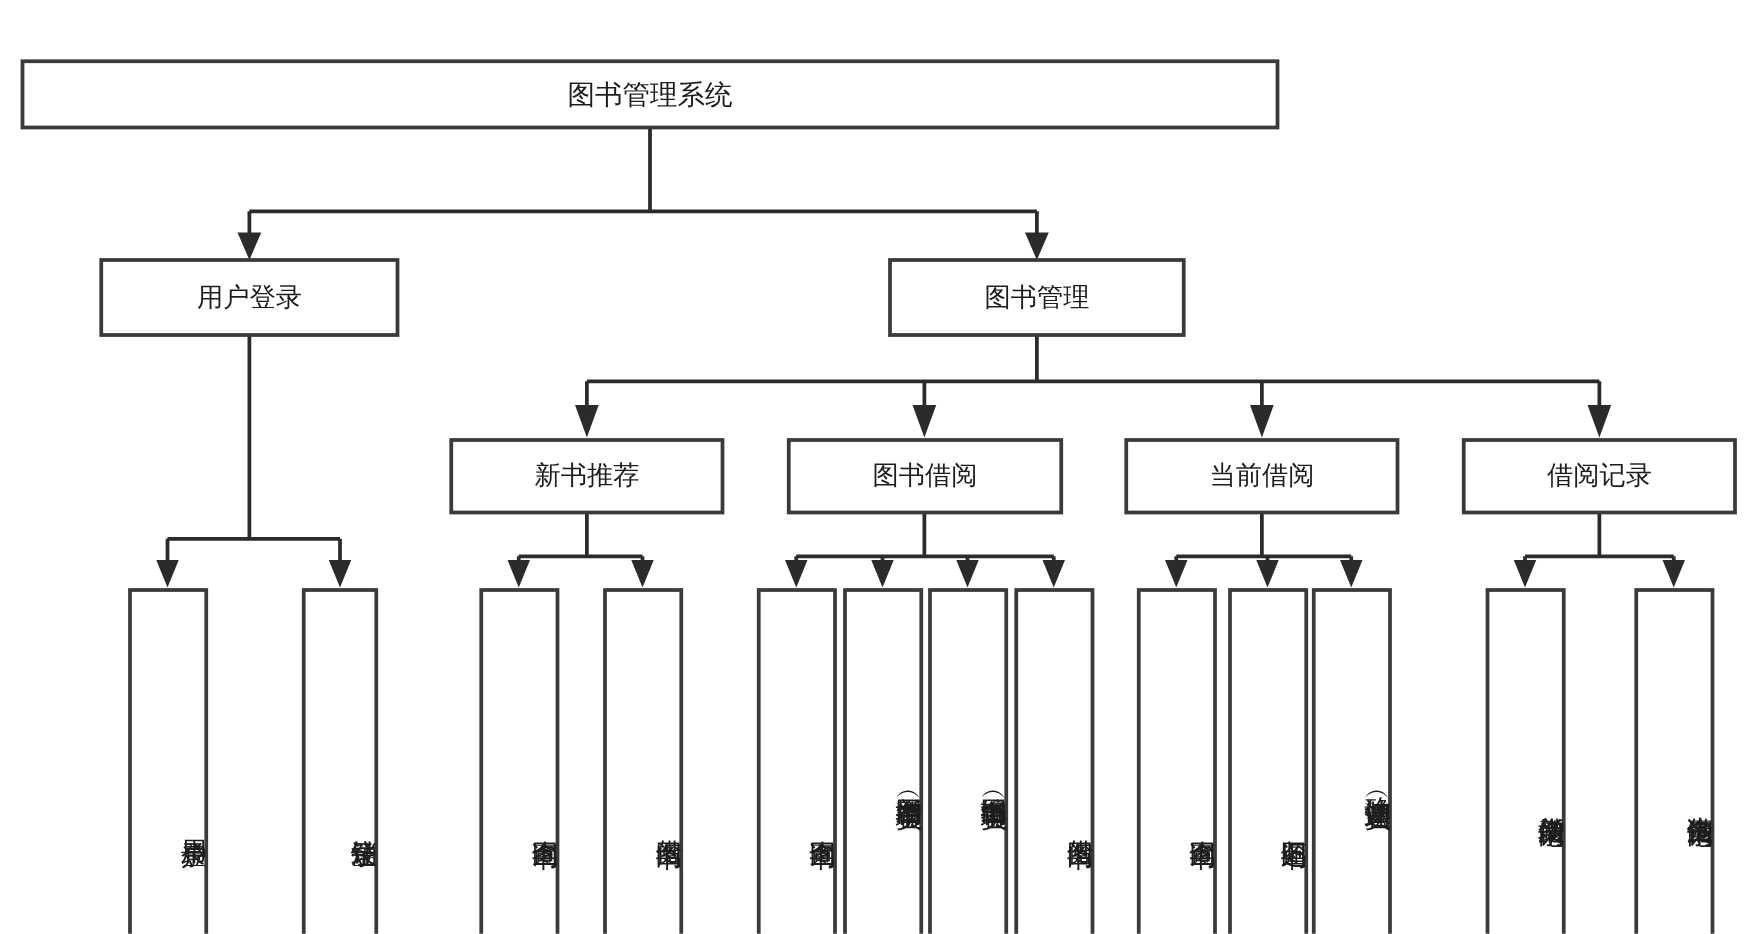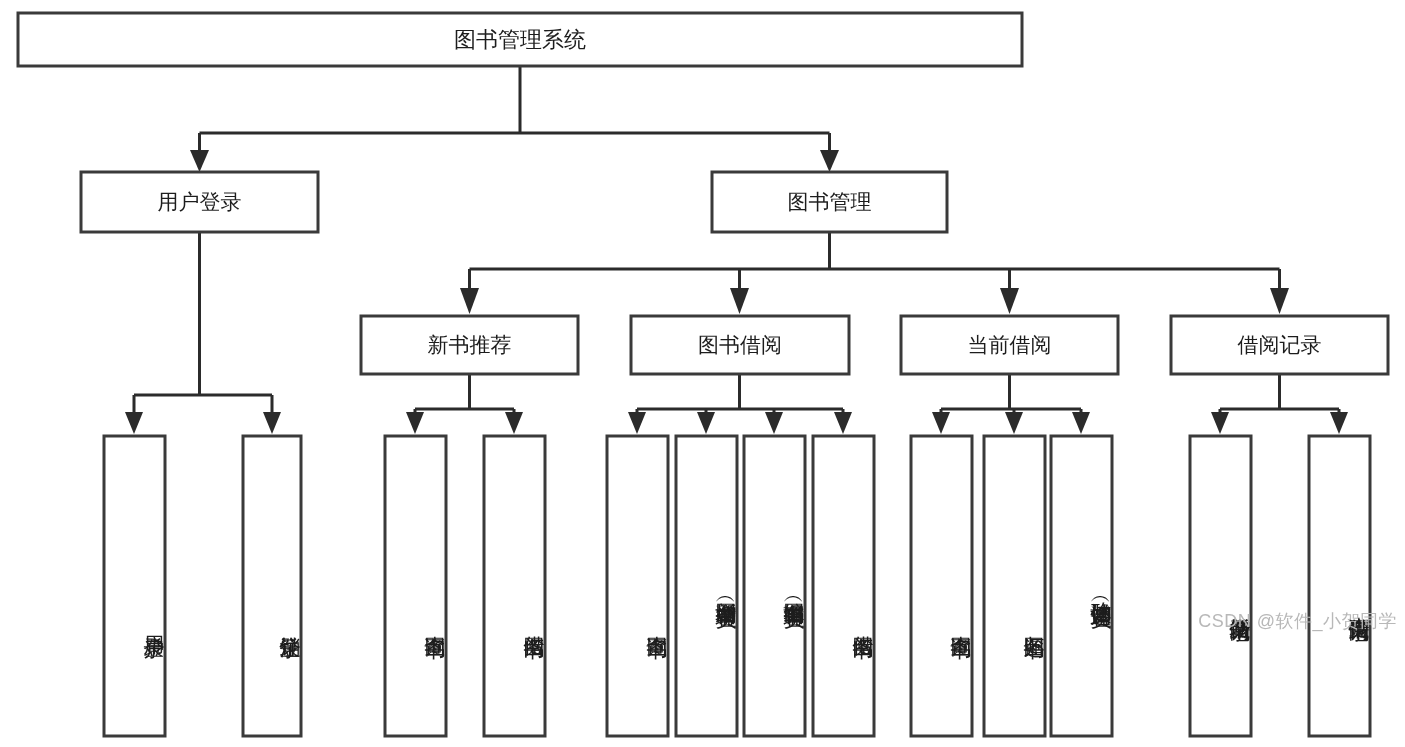--- a/index.html
+++ b/index.html
@@ -11,20 +11,21 @@
     width: 1405px;
     height: 747px;
     font-family: "Liberation Sans", "DejaVu Sans", sans-serif;
     overflow: hidden;
   }
   #diagram-root {
     position: relative;
     width: 1405px;
     height: 638px;
     background: #ffffff;
+    margin-top: 36px;
   }
   svg.diagram-svg {
     position: absolute;
     left: 0;
     top: 0;
     width: 1405px;
     height: 747px;
     display: block;
   }
   .node-box {
@@ -195,14 +196,13 @@
   <div class="leaf-label" style="left:911px; top:505px; width:61px; height:231px;">查询图书</div>
 
   <div class="leaf-label" style="left:984px; top:505px; width:61px; height:231px;">归还图书</div>
 
   <div class="leaf-label" style="left:1051px; top:443px; width:61px; height:293px;">确认归还（管理员）</div>
 
   <div class="leaf-label" style="left:1190px; top:470px; width:61px; height:266px;">新增借阅记录</div>
 
   <div class="leaf-label" style="left:1309px; top:470px; width:61px; height:266px;">查询借阅记录</div>
 
-  <div class="watermark">CSDN @软件_小贺同学</div>
 </div>
 
 </body></html>

